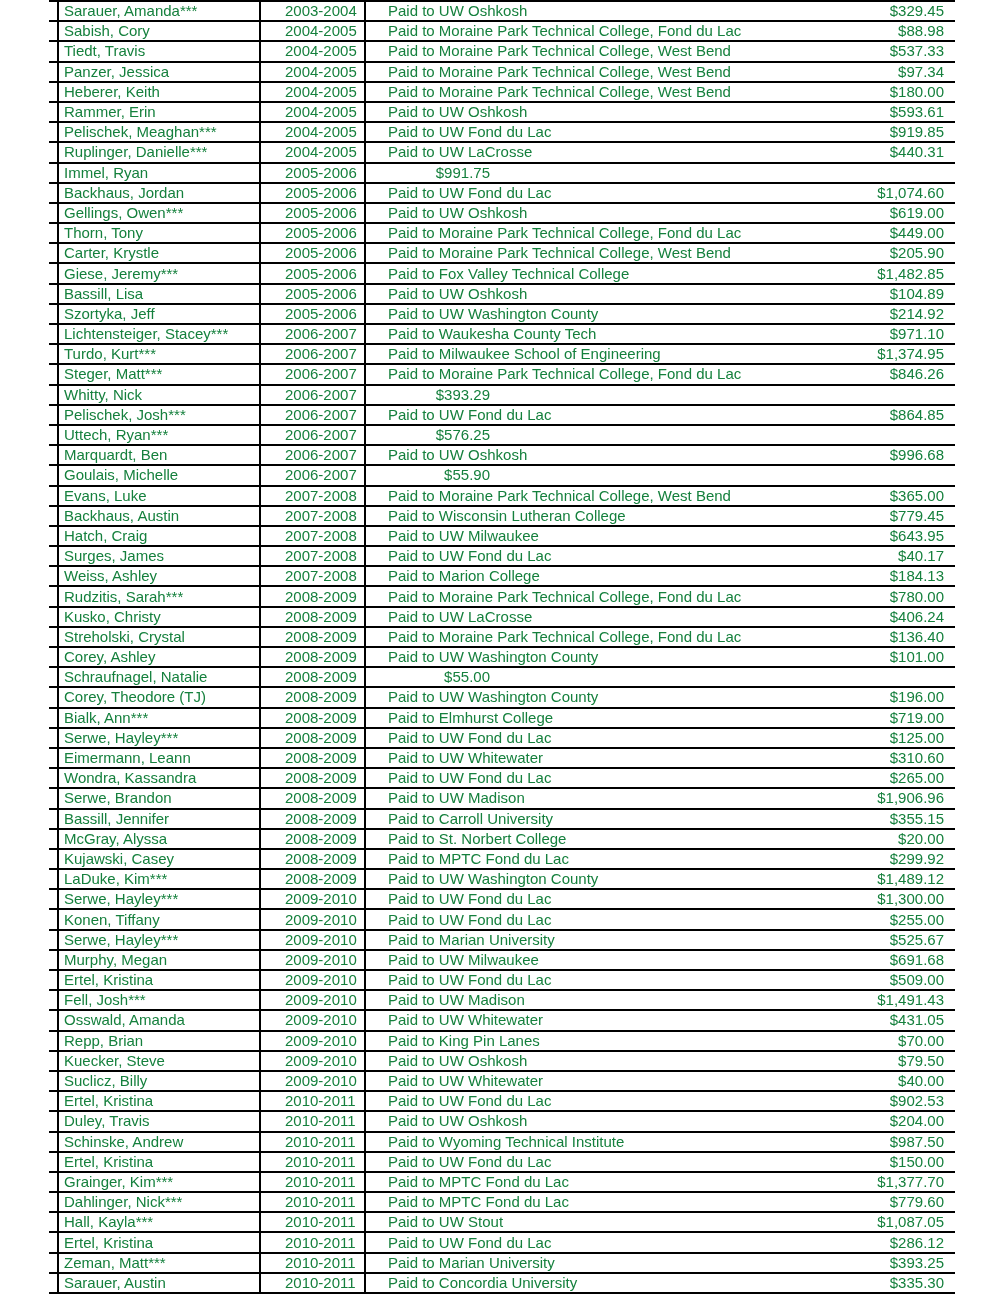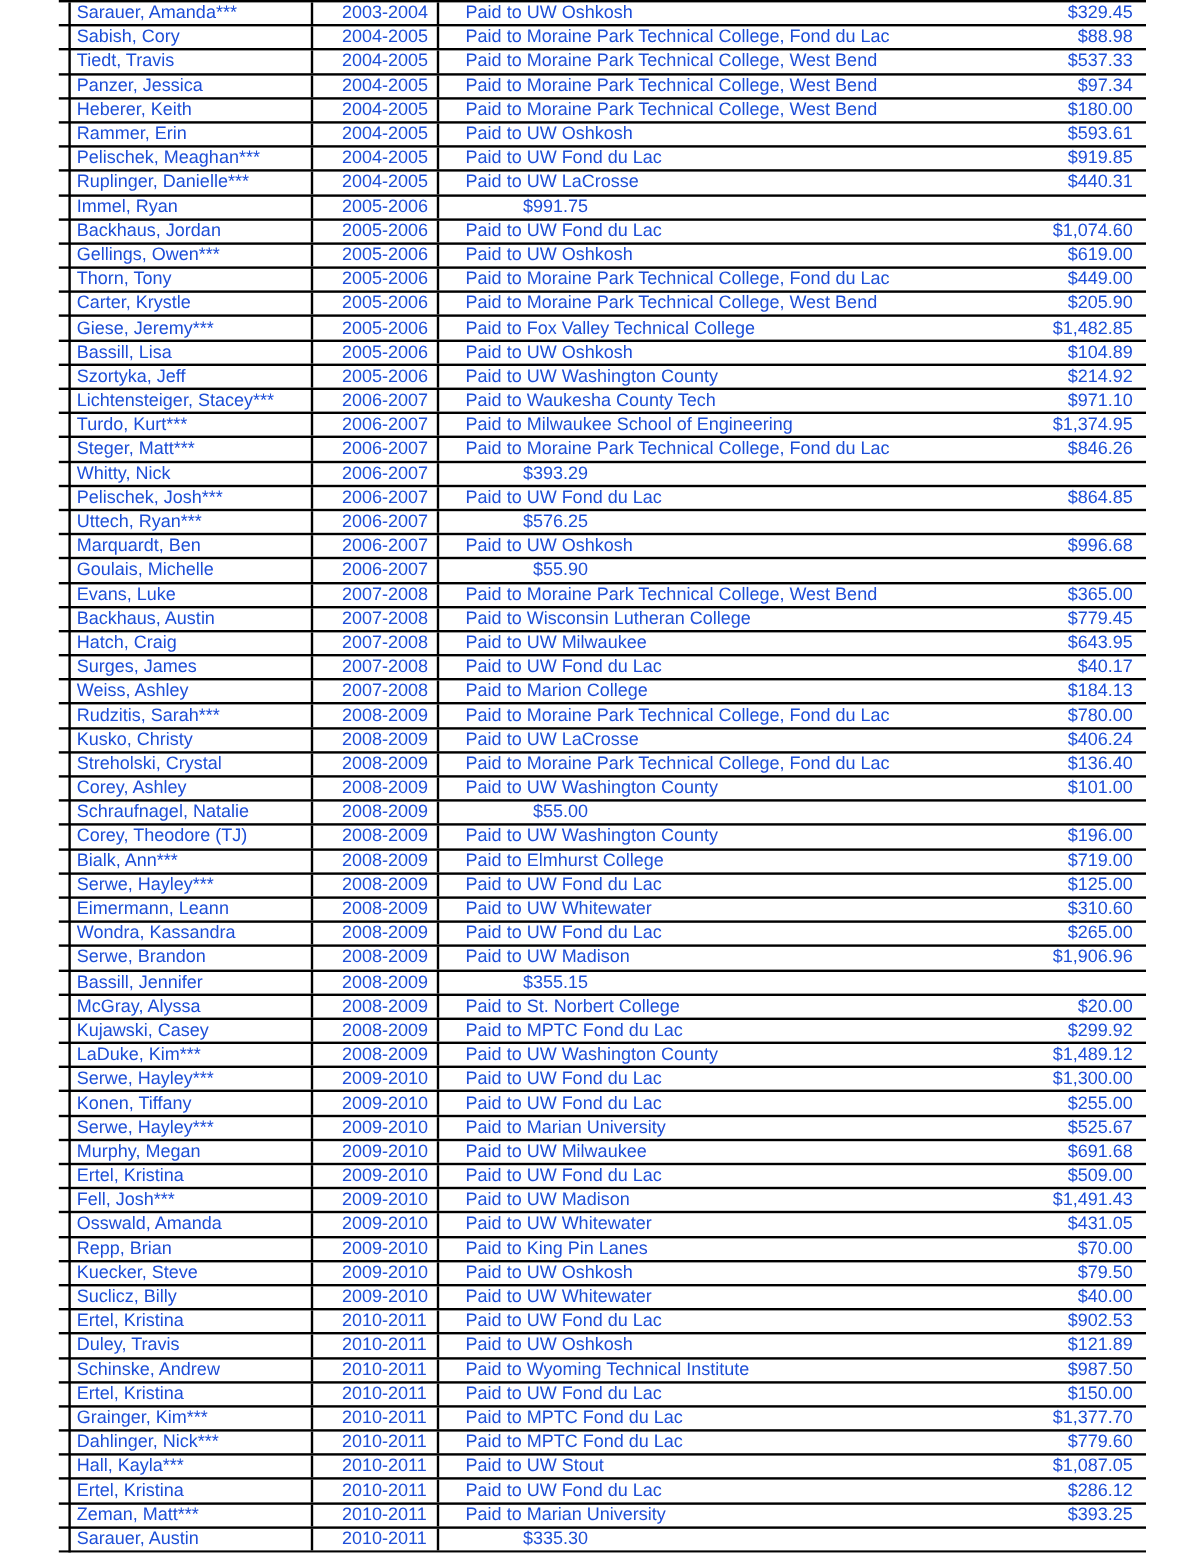--- a/index.html
+++ b/index.html
@@ -7,21 +7,21 @@
     padding: 0;
     background: #ffffff;
   }
   .page {
     position: relative;
     width: 1000px;
     height: 1294px;
     background: #ffffff;
     overflow: hidden;
     font-family: "Liberation Sans", sans-serif;
-    color: #1d4ed8;
+    color: #15803d;
   }
   .table {
     position: absolute;
     left: 49px;
     top: 0;
     width: 906px;
     border-top: 2px solid #000;
   }
   .vline {
     position: absolute;
@@ -309,20 +309,21 @@
   </div>
         <div class="row">
     <div class="cell c-name">Serwe, Brandon</div>
     <div class="cell c-year">2008-2009</div>
     <div class="cell c-desc">Paid to UW Madison</div>
     <div class="cell c-amt">$1,906.96</div>
   </div>
         <div class="row">
     <div class="cell c-name">Bassill, Jennifer</div>
     <div class="cell c-year">2008-2009</div>
+    <div class="cell c-desc">Paid to Carroll University</div>
     <div class="cell c-amt">$355.15</div>
   </div>
         <div class="row">
     <div class="cell c-name">McGray, Alyssa</div>
     <div class="cell c-year">2008-2009</div>
     <div class="cell c-desc">Paid to St. Norbert College</div>
     <div class="cell c-amt">$20.00</div>
   </div>
         <div class="row">
     <div class="cell c-name">Kujawski, Casey</div>
@@ -399,21 +400,21 @@
         <div class="row">
     <div class="cell c-name">Ertel, Kristina</div>
     <div class="cell c-year">2010-2011</div>
     <div class="cell c-desc">Paid to UW Fond du Lac</div>
     <div class="cell c-amt">$902.53</div>
   </div>
         <div class="row">
     <div class="cell c-name">Duley, Travis</div>
     <div class="cell c-year">2010-2011</div>
     <div class="cell c-desc">Paid to UW Oshkosh</div>
-    <div class="cell c-amt">$121.89</div>
+    <div class="cell c-amt">$204.00</div>
   </div>
         <div class="row">
     <div class="cell c-name">Schinske, Andrew</div>
     <div class="cell c-year">2010-2011</div>
     <div class="cell c-desc">Paid to Wyoming Technical Institute</div>
     <div class="cell c-amt">$987.50</div>
   </div>
         <div class="row">
     <div class="cell c-name">Ertel, Kristina</div>
     <div class="cell c-year">2010-2011</div>
@@ -446,17 +447,18 @@
   </div>
         <div class="row">
     <div class="cell c-name">Zeman, Matt***</div>
     <div class="cell c-year">2010-2011</div>
     <div class="cell c-desc">Paid to Marian University</div>
     <div class="cell c-amt">$393.25</div>
   </div>
         <div class="row">
     <div class="cell c-name">Sarauer, Austin</div>
     <div class="cell c-year">2010-2011</div>
+    <div class="cell c-desc">Paid to Concordia University</div>
     <div class="cell c-amt">$335.30</div>
   </div>
       </div>
   </div>
 </div>
 
 </body></html>

